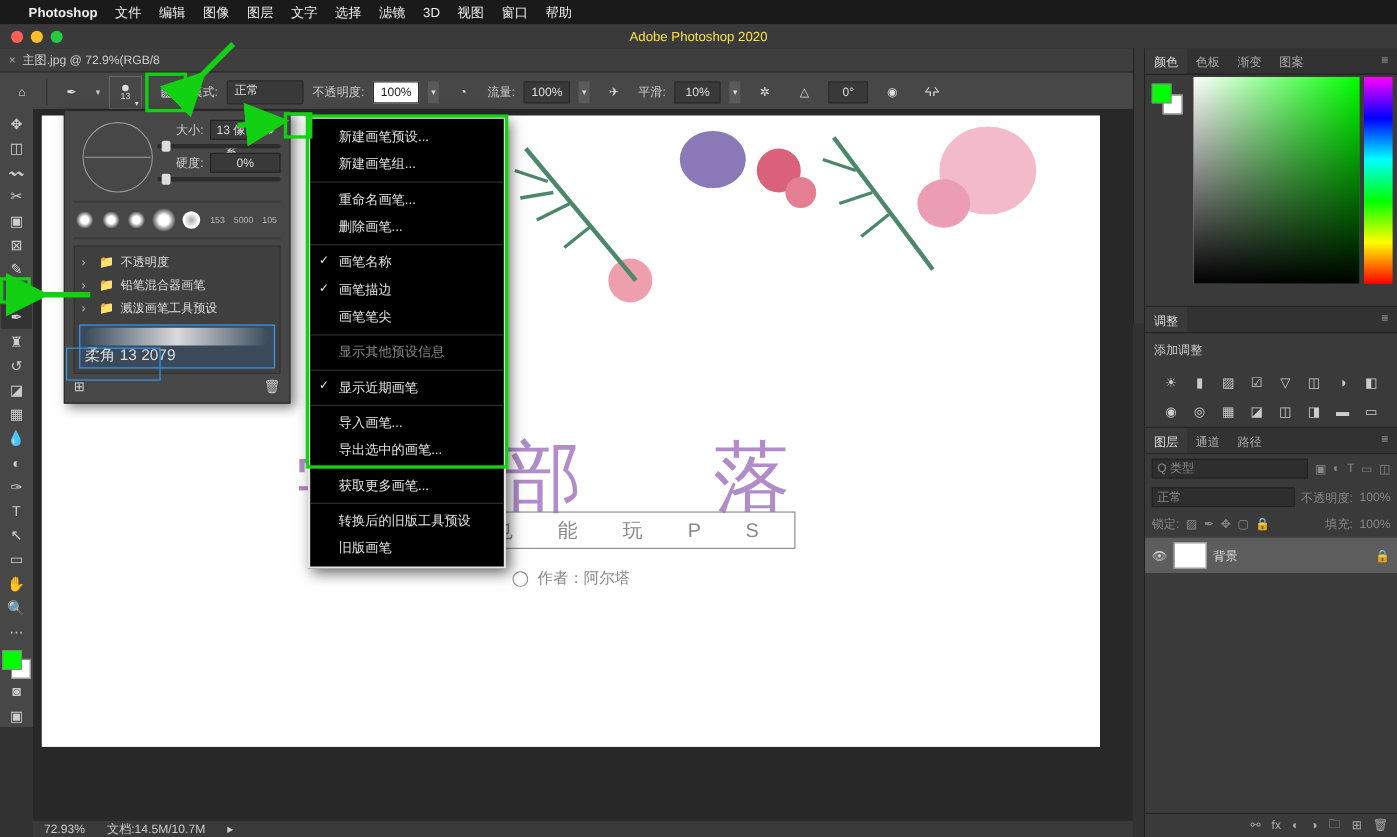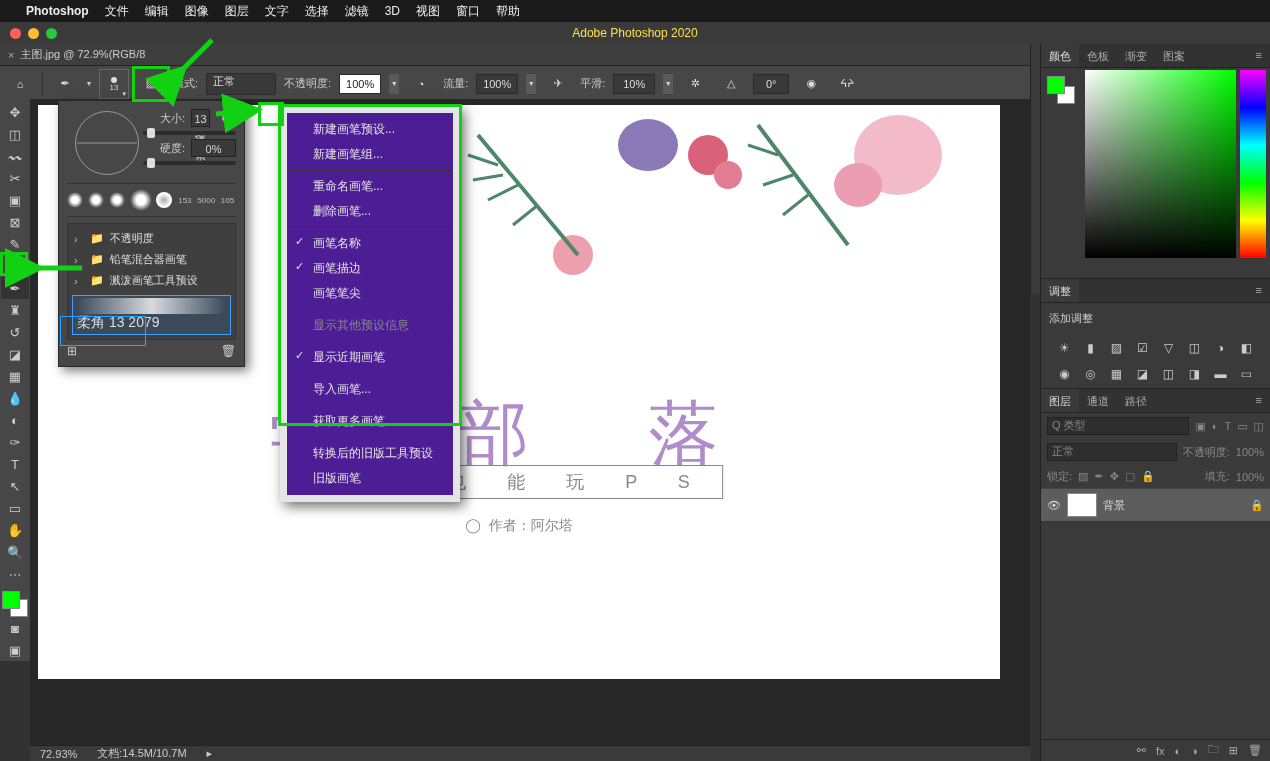--- a/index.html
+++ b/index.html
@@ -44,42 +44,42 @@
 
   
   .canvas-wrap { position:absolute; left:30px; top:99px; right:240px; bottom:16px; background:#282828; overflow:hidden;}
   .canvas { position:absolute; left:8px; top:6px; width:962px; height:574px; background:#fff; }
   .canvas-text { position:absolute; left:0; right:0; top:282px; text-align:center; font-size:70px; color:#b08cc9; font-weight:300; letter-spacing:50px;}
   .canvas-sub { position:absolute; left:50%; top:360px; transform:translateX(-50%); border:1px solid #888; padding:4px 14px; font-size:18px; color:#888; letter-spacing:18px;}
   .canvas-author{ position:absolute; left:50%; top:412px; transform:translateX(-50%); color:#888; font-size:14px;}
   .flowers { position:absolute; left:300px; top:0; width:620px; height:180px; }
 
   
-  .brush-popup { position:absolute; left:58px; top:100px; width:187px; background:#474747; border:1px solid #2a2a2a; z-index:20; padding:8px; box-shadow:4px 4px 10px rgba(0,0,0,.5);}
+  .brush-popup { position:absolute; left:58px; top:100px; width:206px; background:#474747; border:1px solid #2a2a2a; z-index:20; padding:8px; box-shadow:4px 4px 10px rgba(0,0,0,.5);}
   .brush-popup .row{display:flex;align-items:center;margin-bottom:4px;gap:6px;}
   .brush-popup .lbl{width:42px;text-align:right;color:#ccc;}
   .brush-popup .val{flex:1;text-align:center;background:#393939;border:1px solid #222;height:18px;line-height:18px;}
   .gear-box { width:20px;height:18px;display:flex;align-items:center;justify-content:center;background:#474747;}
   .angle-circle{width:64px;height:64px;border:1px solid #999;border-radius:50%;position:relative;margin:2px 4px 2px 8px;}
   .angle-circle::before{content:'';position:absolute;left:50%;top:50%;width:60px;height:1px;background:#999;transform:translate(-50%,-50%);}
   .brush-popup .slider{height:4px;background:#2c2c2c;border-radius:2px;position:relative;flex:1;}
   .brush-popup .slider .thumb{position:absolute;left:4px;top:-3px;width:8px;height:10px;background:#ddd;border-radius:2px;}
   .brush-strip{display:flex;gap:4px;margin:6px 0;height:34px;border-top:1px solid #333;border-bottom:1px solid #333;padding:4px 0;}
   .brush-strip .b{width:24px;display:flex;flex-direction:column;align-items:center;font-size:8px;color:#bbb;justify-content:center;}
   .brush-strip .b .dotc{width:16px;height:16px;background:radial-gradient(circle,#fff 0%,#fff 30%,transparent 70%);border-radius:50%;}
   .brush-folders{margin-top:4px;border:1px solid #333;background:#3f3f3f;padding:4px;}
   .brush-folders .fld{display:flex;align-items:center;gap:6px;padding:3px 2px;color:#ddd;}
   .brush-folders .fld .arr{width:10px;color:#bbb;}
   .selected-brush{background:#3a4a5a;border:1px solid #3aa0ff;margin-top:4px;padding:2px 4px;}
   .selected-brush .stroke{height:16px;background:linear-gradient(90deg,transparent,rgba(255,255,255,.8),transparent);border-radius:8px;}
   .selected-brush .nm{font-size:14px;color:#ddd;}
   .brush-popup .foot{display:flex;justify-content:space-between;margin-top:4px;color:#ccc;font-size:12px;}
 
   
-  .ctx-menu{position:absolute;left:280px;top:106px;width:180px;background:#4c1d95;border:7px solid #e5e5e5;z-index:30;font-size:12px;padding:4px 0;box-shadow:4px 4px 12px rgba(0,0,0,.6);}
+  .ctx-menu{position:absolute;left:280px;top:106px;width:180px;background:#000000;border:2px solid #e5e5e5;z-index:30;font-size:12px;padding:4px 0;box-shadow:4px 4px 12px rgba(0,0,0,.6);}
   .ctx-menu .mi{padding:4px 14px 4px 26px;position:relative;color:#e4e4e4;}
   .ctx-menu .mi.dis{color:#888;}
   .ctx-menu .sep{height:1px;background:#333;margin:3px 0;}
   .ctx-menu .mi.chk::before{content:'✓';position:absolute;left:8px;top:4px;font-size:11px;}
 
   
   .right-col{position:absolute;right:0;top:44px;width:230px;bottom:0;background:#3a3a3a;border-left:1px solid #222;}
   .right-strip{position:absolute;right:198px;top:44px;width:42px;height:250px;background:#3a3a3a;border-left:1px solid #222;}
   .right-strip .ic, .right-col .ic{display:flex;align-items:center;justify-content:center;height:28px;color:#ccc;font-size:13px;}
   .panel-tabs{display:flex;background:#323232;border-bottom:1px solid #222;height:24px;}
@@ -323,20 +323,21 @@
     <div class="sep"></div>
     <div class="mi chk">画笔名称</div>
     <div class="mi chk">画笔描边</div>
     <div class="mi">画笔笔尖</div>
     <div class="sep"></div>
     <div class="mi dis">显示其他预设信息</div>
     <div class="sep"></div>
     <div class="mi chk">显示近期画笔</div>
     <div class="sep"></div>
     <div class="mi">导入画笔...</div>
+    <div class="mi">导出选中的画笔...</div>
     <div class="sep"></div>
     <div class="mi">获取更多画笔...</div>
     <div class="sep"></div>
     <div class="mi">转换后的旧版工具预设</div>
     <div class="mi">旧版画笔</div>
   </div>
 
 <div class="right-strip">
   <div class="ic">◫</div>
   <div class="ic">≡</div>

